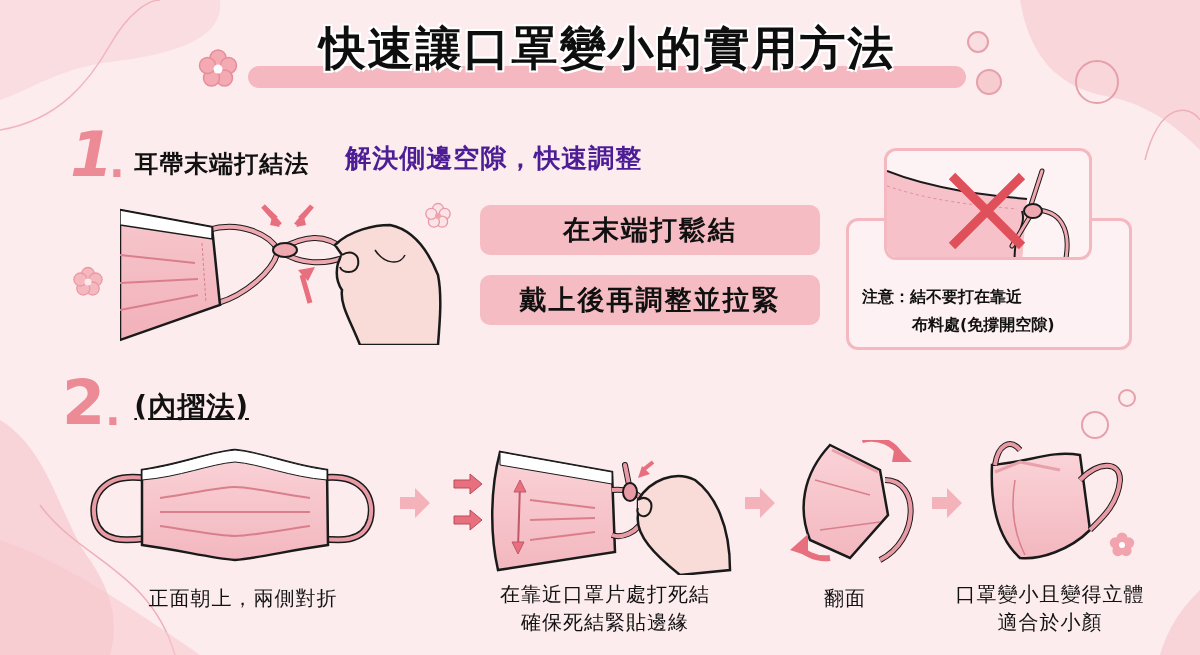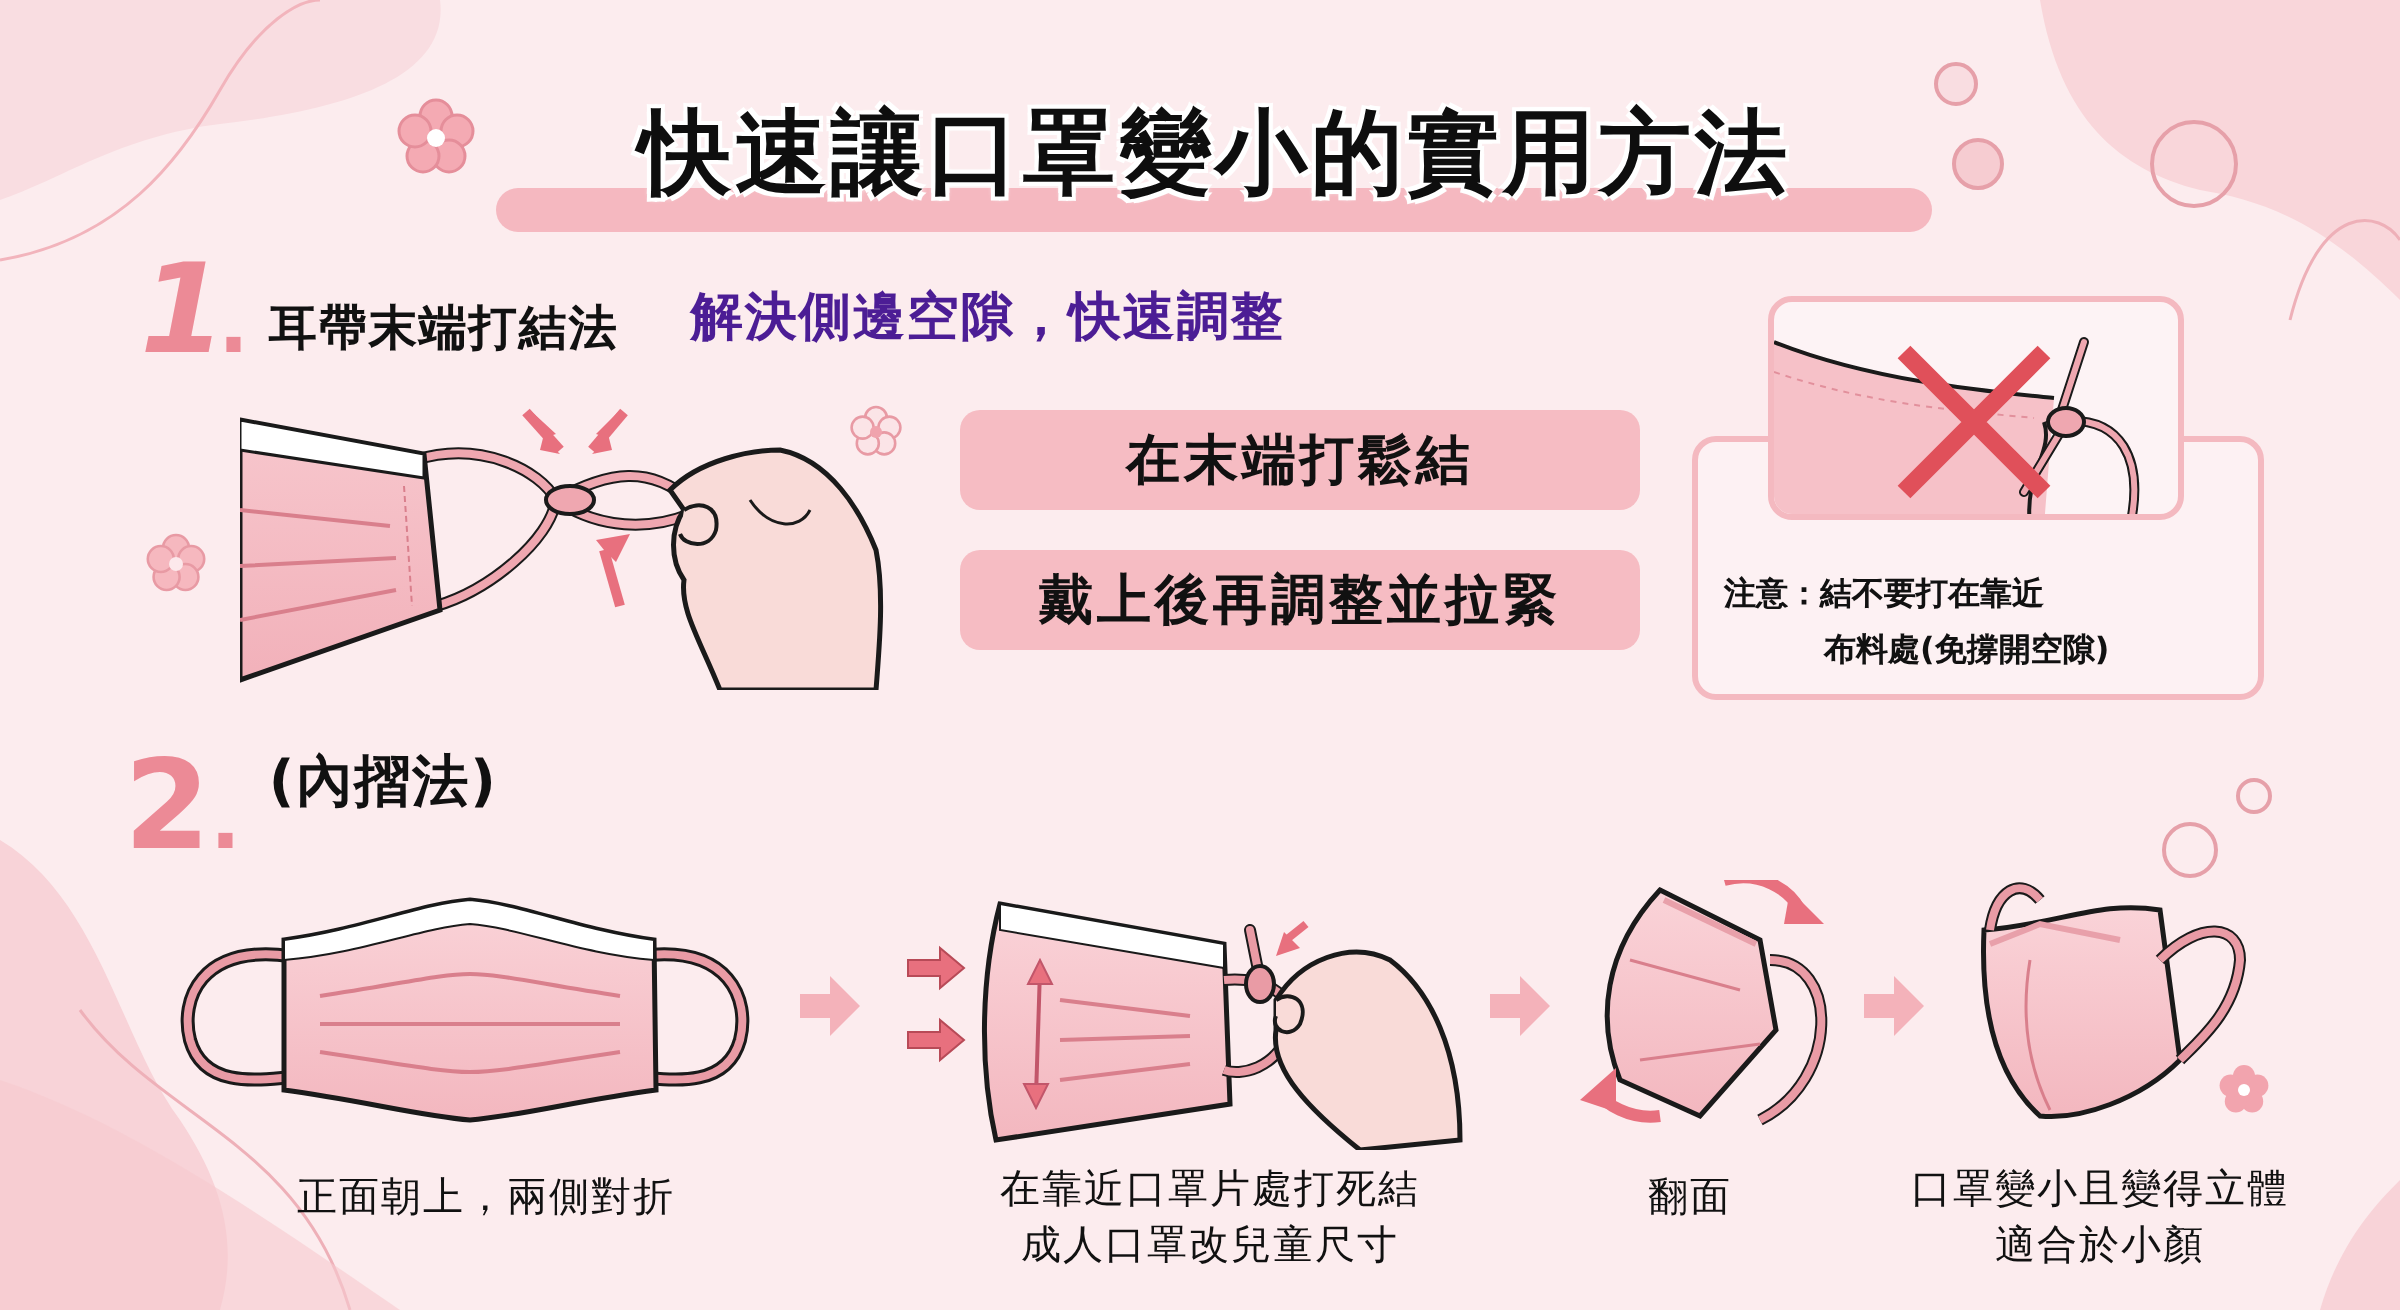--- a/index.html
+++ b/index.html
@@ -7,21 +7,21 @@
   body {
     position: relative;
     background: #fcecee;
     font-family: "DejaVu Sans", "Liberation Sans", sans-serif;
     color: #111;
   }
   .bg-svg { position: absolute; left: 0; top: 0; width: 1200px; height: 655px; z-index: 0; }
   .layer { position: absolute; z-index: 2; }
 
   
-  .title-wrap { left: 200px; top: 40px; width: 800px; height: 80px; }
+  .title-wrap { left: 200px; top: 12px; width: 800px; height: 80px; }
   .title-bar {
     position: absolute; left: 48px; top: 54px; width: 718px; height: 22px;
     background: #f5b8c0; border-radius: 11px;
   }
   .title-text {
     position: absolute; left: 0; top: 6px; width: 815px; text-align: center;
     font-size: 46px; font-weight: bold; letter-spacing: 2px; color: #0e0e0e;
     text-shadow: 0 0 3px #fff, 0 0 3px #fff, 2px 2px 0 #fff, -2px -2px 0 #fff, 2px -2px 0 #fff, -2px 2px 0 #fff;
   }
 
@@ -192,21 +192,21 @@
   </svg>
 </div>
 <div class="caution-text layer">
   <span>注意：結不要打在靠近</span>
   <span class="l2">布料處(免撐開空隙)</span>
 </div>
 
 <div class="layer" style="left:62px; top:372px; display:flex; align-items:flex-end;">
   <span class="num" style="font-style:normal;">2</span>
   <span class="num-dot" style="margin-right:10px;">.</span>
-  <span class="sec-title sec-paren" style="margin-bottom:24px; margin-left:4px;">(內摺法)</span>
+  <span class="sec-title sec-paren" style="margin-bottom:8px; margin-left:4px;text-decoration:underline;">(內摺法)</span>
 </div>
 
 <svg class="layer" style="left:90px; top:440px;" width="1080" height="135" viewBox="0 0 1080 135">
   <defs>
     <linearGradient id="mg2" x1="0" y1="0" x2="0" y2="1">
       <stop offset="0" stop-color="#fad3d8"></stop>
         <stop offset="1" stop-color="#f3b7bf"></stop>
     </linearGradient>
   </defs>
 
@@ -268,21 +268,21 @@
     <path d="M905 25 C908 5 920 -2 930 10" fill="none" stroke="#1a1a1a" stroke-width="6"></path>
     <path d="M905 25 C908 5 920 -2 930 10" fill="none" stroke="#e99ba5" stroke-width="4"></path>
   </g>
 </svg>
 
 <div class="cap layer" style="left:118px; top:584px; width:250px;">
   <span>正面朝上，兩側對折</span>
 </div>
 <div class="cap layer" style="left:470px; top:580px; width:270px;">
   <div>在靠近口罩片處打死結</div>
-  <div>成人口罩改兒童尺寸</div>
+  <div>確保死結緊貼邊緣</div>
 </div>
 <div class="cap layer" style="left:800px; top:584px; width:90px;">
   <span>翻面</span>
 </div>
 <div class="cap layer" style="left:920px; top:580px; width:260px;">
   <div>口罩變小且變得立體</div>
   <div>適合於小顏</div>
 </div>
 
 </body></html>

